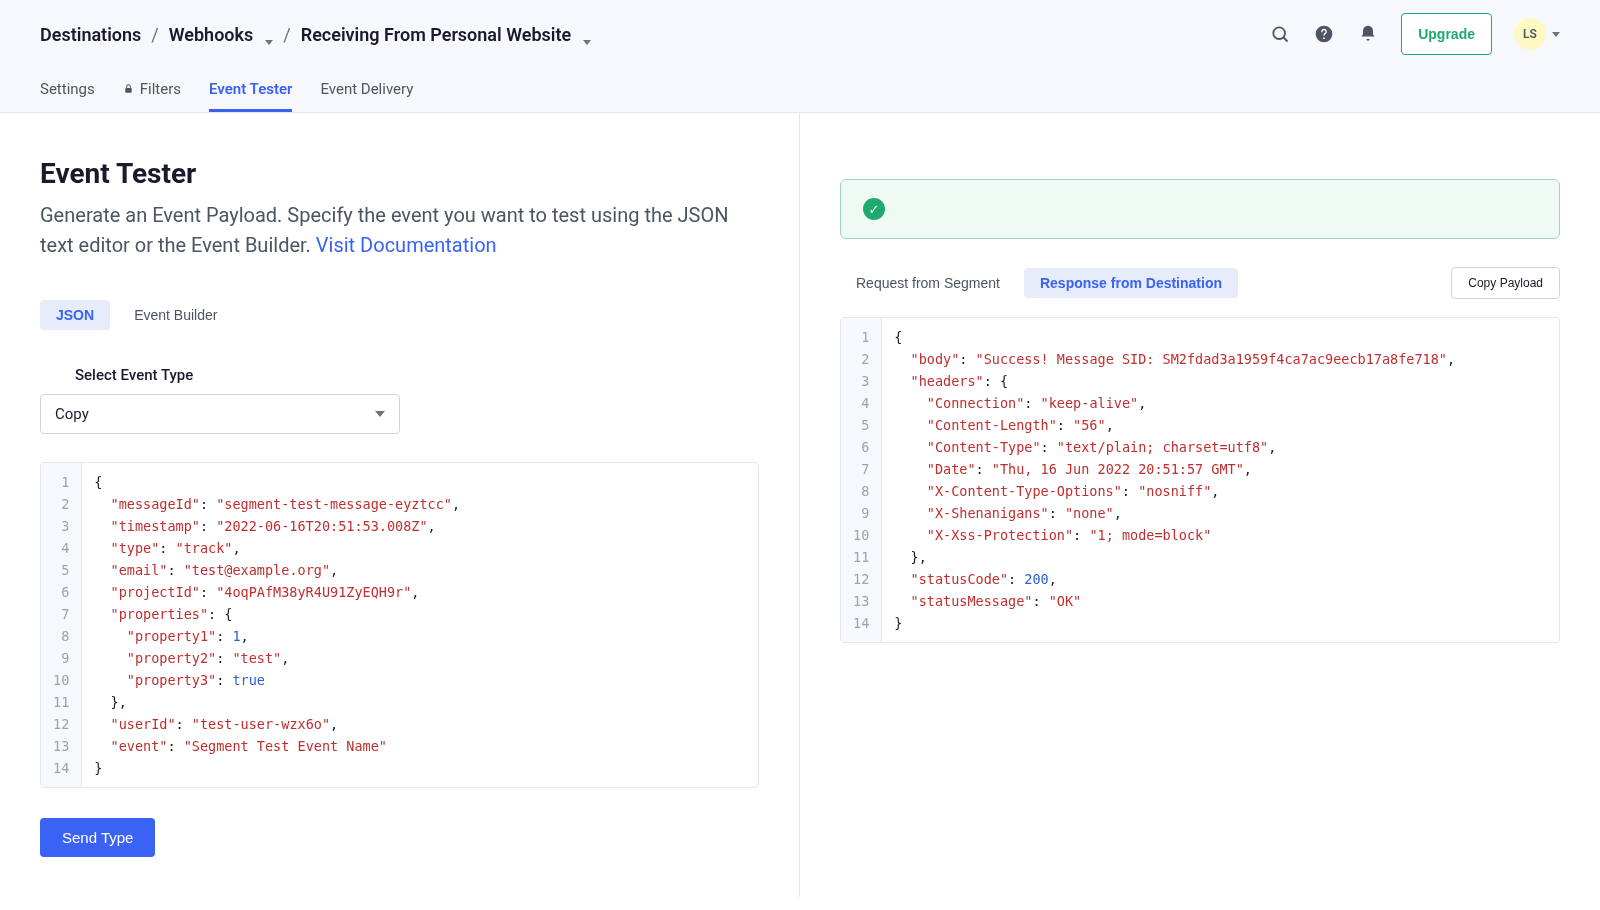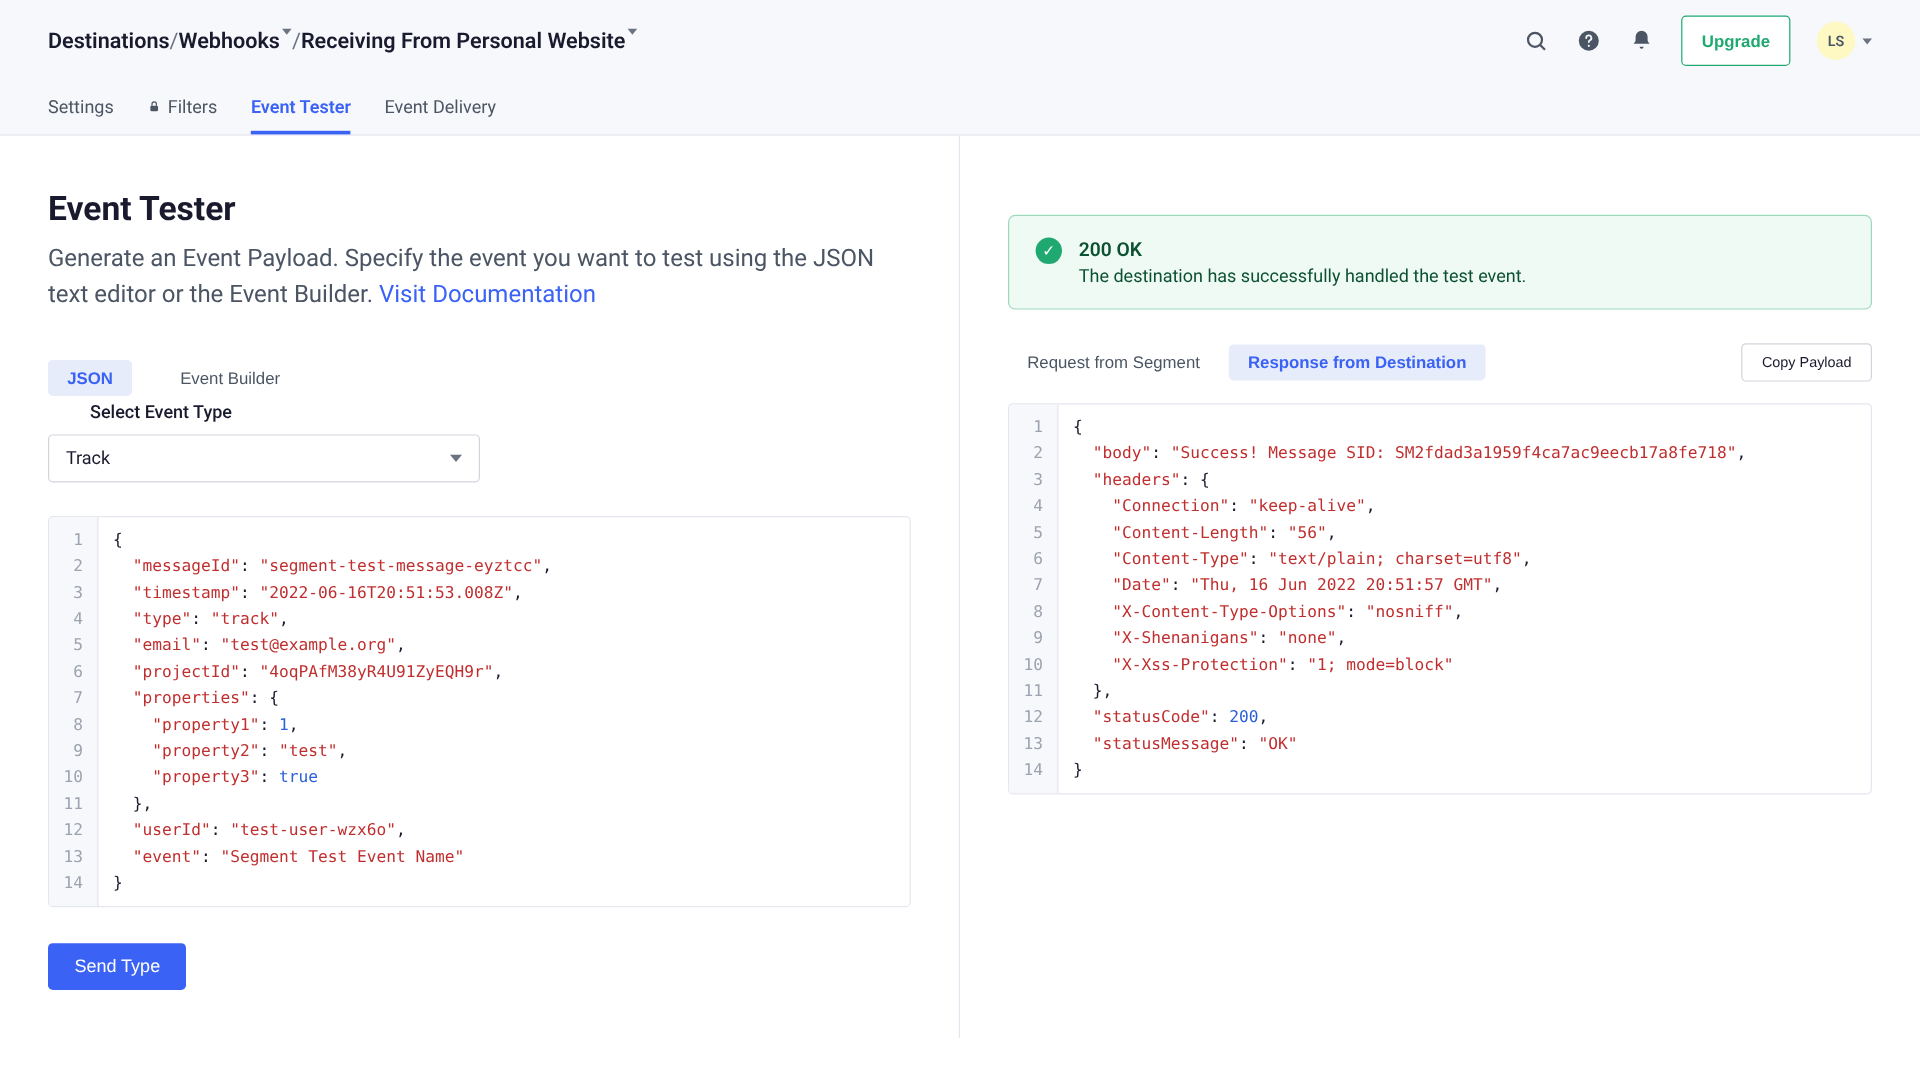--- a/index.html
+++ b/index.html
@@ -16,21 +16,22 @@
     padding: 0 40px;
   }
   .breadcrumb-row {
     display: flex;
     align-items: center;
     justify-content: space-between;
     height: 68px;
   }
   .breadcrumb {
     display: flex;
-    align-items: flex-start;
+    align-items: flex-end;
+    gap: 10px;
     font-size: 18px;
     font-weight: 600;
   }
   .breadcrumb .sep { color: #6b7280; font-weight: 400; }
   .breadcrumb .link { color: #1a1a2e; cursor: pointer; }
   .breadcrumb .caret {
     display: inline-block;
     width: 0; height: 0;
     border-left: 4px solid transparent;
     border-right: 4px solid transparent;
@@ -96,21 +97,21 @@
     padding: 44px 40px 40px 40px;
     border-right: 1px solid #e5e7ee;
   }
   .right-pane {
     width: 50%;
     padding: 44px 40px 40px 40px;
   }
   h1 { font-size: 28px; font-weight: 700; margin-bottom: 10px; }
   .desc { font-size: 20px; color: #4b5563; line-height: 1.5; margin-bottom: 40px; }
   .desc a { color: #3a62f5; text-decoration: none; cursor: pointer; }
-  .pill-tabs { display: flex; gap: 24px; margin-bottom: 4px; align-items: center; }
+  .pill-tabs { display: flex; gap: 8px; margin-bottom: 36px; align-items: center; }
   .pill {
     padding: 7px 16px;
     border-radius: 4px;
     background: transparent;
     border: none;
     font-size: 14px;
     color: #4b5563;
     cursor: pointer;
   }
   .pill.active { background: #e7ecfb; color: #3a62f5; font-weight: 600; }
@@ -277,21 +278,21 @@
     <h1>Event Tester</h1>
     <p class="desc">
       <span>Generate an Event Payload. Specify the event you want to test using the JSON text editor or the Event Builder. </span><a>Visit Documentation</a>
     </p>
     <div class="pill-tabs">
       <button class="pill active">JSON</button>
       <button class="pill">Event Builder</button>
     </div>
     <div class="field-label">Select Event Type</div>
     <div class="select">
-      <span>Track</span>
+      <span>Copy</span>
       <span class="caret"></span>
     </div>
     <div class="code-block">
       <div class="gutter" id="left-gutter">
           <div>1</div>
           <div>2</div>
           <div>3</div>
           <div>4</div>
           <div>5</div>
           <div>6</div>
@@ -306,24 +307,20 @@
         </div>
       <div class="code-lines" id="left-code"><div><span class="tok-punc">{</span></div><div>  <span class="tok-key">"messageId"</span><span class="tok-punc">:</span> <span class="tok-str">"segment-test-message-eyztcc"</span><span class="tok-punc">,</span></div><div>  <span class="tok-key">"timestamp"</span><span class="tok-punc">:</span> <span class="tok-str">"2022-06-16T20:51:53.008Z"</span><span class="tok-punc">,</span></div><div>  <span class="tok-key">"type"</span><span class="tok-punc">:</span> <span class="tok-str">"track"</span><span class="tok-punc">,</span></div><div>  <span class="tok-key">"email"</span><span class="tok-punc">:</span> <span class="tok-str">"test@example.org"</span><span class="tok-punc">,</span></div><div>  <span class="tok-key">"projectId"</span><span class="tok-punc">:</span> <span class="tok-str">"4oqPAfM38yR4U91ZyEQH9r"</span><span class="tok-punc">,</span></div><div>  <span class="tok-key">"properties"</span><span class="tok-punc">:</span> <span class="tok-punc">{</span></div><div>    <span class="tok-key">"property1"</span><span class="tok-punc">:</span> <span class="tok-num">1</span><span class="tok-punc">,</span></div><div>    <span class="tok-key">"property2"</span><span class="tok-punc">:</span> <span class="tok-str">"test"</span><span class="tok-punc">,</span></div><div>    <span class="tok-key">"property3"</span><span class="tok-punc">:</span> <span class="tok-bool">true</span></div><div>  <span class="tok-punc">}</span><span class="tok-punc">,</span></div><div>  <span class="tok-key">"userId"</span><span class="tok-punc">:</span> <span class="tok-str">"test-user-wzx6o"</span><span class="tok-punc">,</span></div><div>  <span class="tok-key">"event"</span><span class="tok-punc">:</span> <span class="tok-str">"Segment Test Event Name"</span></div><div><span class="tok-punc">}</span></div></div>
     </div>
     <button class="send-btn">Send Type</button>
   </div>
 
   <div class="right-pane">
     <div style="height:22px"></div>
     <div class="success-card">
       <div class="check-icon">✓</div>
-      <div>
-        <div class="success-title">200 OK</div>
-        <div class="success-msg">The destination has successfully handled the test event.</div>
-      </div>
     </div>
     <div class="lifecycle-controls">
       <div class="lifecycle-tabs">
         <button class="pill">Request from Segment</button>
         <button class="pill active">Response from Destination</button>
       </div>
       <button class="copy-btn">Copy Payload</button>
     </div>
     <div class="code-block">
       <div class="gutter" id="right-gutter">

